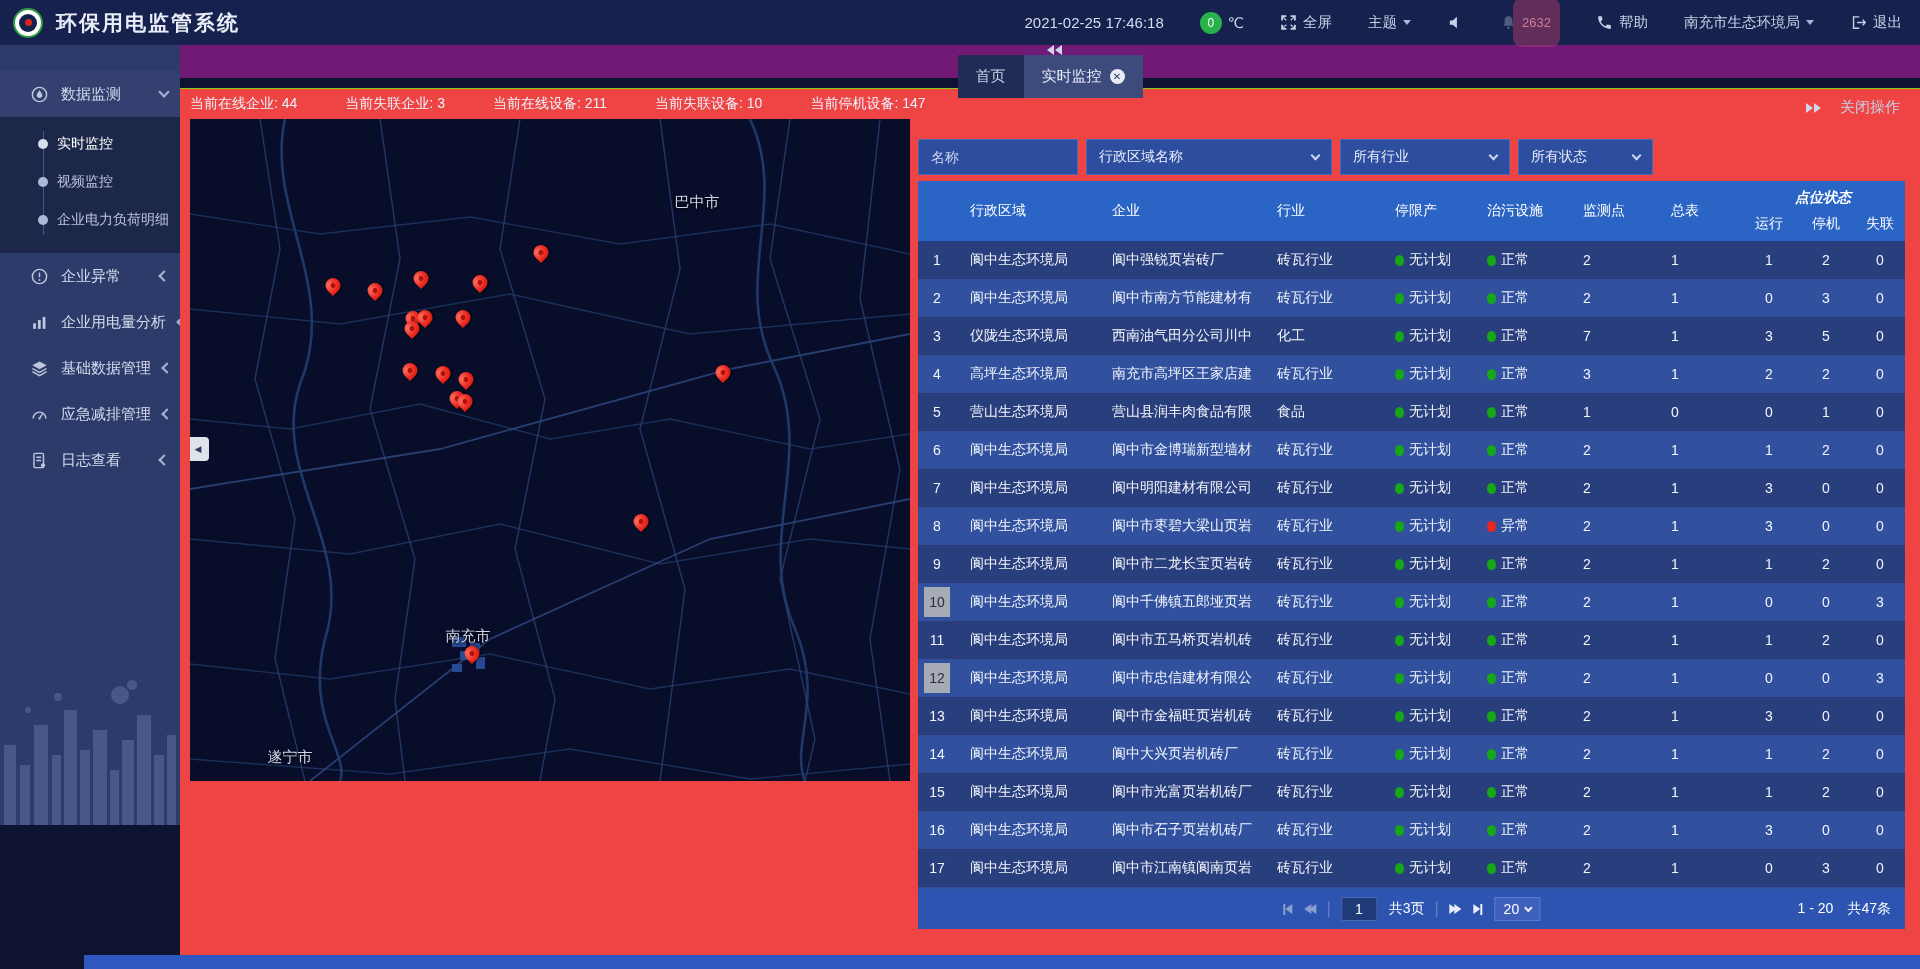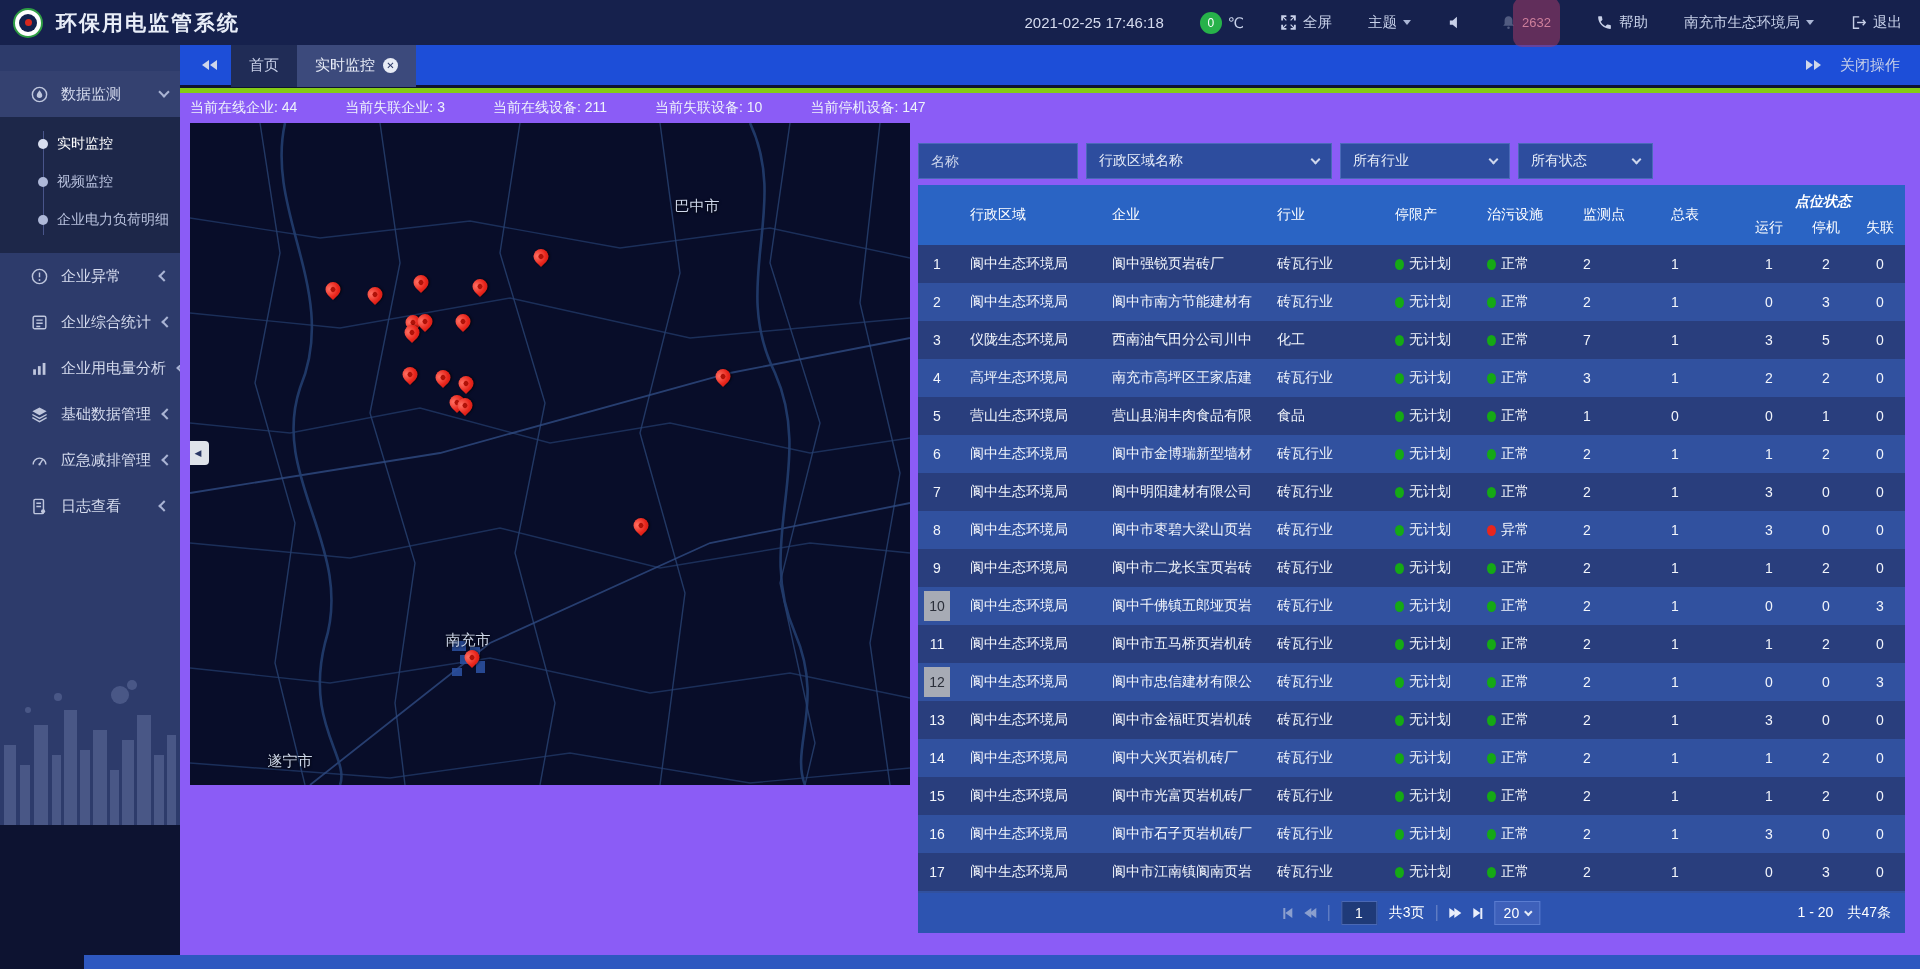--- a/index.html
+++ b/index.html
@@ -23,39 +23,39 @@
     font-size:12px; display:flex; align-items:center; justify-content:center; }
   .hitem { display:flex; align-items:center; gap:6px; cursor:pointer; white-space:nowrap; }
   .hicon { width:17px; height:17px; display:inline-flex; }
   .hicon svg { width:100%; height:100%; }
   .caret { width:0; height:0; border:4px solid transparent; border-top:5px solid #aab6d6; margin-top:4px; }
   .bell-wrap { display:flex; align-items:center; opacity:.95; }
   .bell { opacity:.35; }
   .badge { margin-left:-4px; background:rgba(168,58,104,.55); color:#d884a0; border-radius:9px;
     padding:17px 9px; font-size:13px; }
   
-  .tabbar { position:absolute; left:180px; top:45px; width:1740px; height:40px; background:#1d4ed8;
-    display:flex; align-items:center; color:#c8d0e8; z-index:20; }
+  .tabbar { position:absolute; left:180px; top:45px; width:1740px; height:33px; background:#701a75;
+    display:flex; align-items:center; color:#c8d0e8; z-index:20;flex-direction:column; }
   .dbl { display:flex; margin:0 14px 0 22px; cursor:pointer; }
   .tri { width:0; height:0; border:5px solid transparent; }
   .tri.l { border-right:7px solid #cfd6ea; border-left:none; }
   .tri.r { border-left:7px solid #cfd6ea; border-right:none; }
   .tri + .tri { margin-left:1px; }
   .tab { height:43px; display:flex; align-items:center; padding:0 18px; font-size:15px;
     cursor:pointer; gap:8px; }
   .tab.home { background:#202c56; }
   .tab.active { background:#3c4a7c; color:#e9edf8; }
   .tab-close { width:15px; height:15px; background:#e8ecf5; color:#2a3765; border-radius:50%;
     font-size:10px; line-height:15px; text-align:center; font-weight:bold; cursor:pointer; }
   .tab-right { margin-left:auto; display:flex; align-items:center; gap:19px; margin-right:20px; font-size:15px; }
   
   .sidebar { position:absolute; left:0; top:45px; width:180px; height:780px; background:#2d3b6b;
     z-index:15; overflow:hidden; }
-  .content { position:absolute; left:180px; top:88px; width:1740px; height:867px; background:#8b5cf6;
-    border-top:5px solid #84cc16; }
+  .content { position:absolute; left:180px; top:88px; width:1740px; height:867px; background:#ef4444;
+    border-top:1px solid #84cc16; }
   .strip { position:absolute; left:84px; bottom:0; width:1836px; height:14px; background:#2e58c0; z-index:5; }
   
   .nav { padding-top:26px; }
   .side-group { height:46px; display:flex; align-items:center; padding:0 12px 0 30px;
     color:#d5dbee; font-size:15px; cursor:pointer; gap:12px; }
   .side-group.open { background:#344170; }
   .gicon { width:19px; height:19px; flex:0 0 auto; display:inline-flex; opacity:.9; }
   .gicon svg { width:100%; height:100%; }
   .glabel { flex:1; white-space:nowrap; }
   .chev { width:8px; height:8px; border-right:2px solid #aab4d4; border-bottom:2px solid #aab4d4; flex:0 0 auto; }
@@ -255,30 +255,20 @@
             <circle cx="12" cy="12" r="9"></circle>
             <path d="M12 7v6"></path>
             <circle cx="12" cy="16.5" r="1.2" fill="#cfd6ea" stroke="none"></circle>
           </svg>
         </span>
         <span class="glabel">企业异常</span>
         <span class="chev left"></span>
       </div>
       <div class="side-group">
         <span class="gicon">
-          <svg viewBox="0 0 24 24" fill="none" stroke="#cfd6ea" stroke-width="1.8">
-            <rect x="4" y="4" width="16" height="16" rx="2"></rect>
-            <path d="M8 9h8M8 13h8M8 17h5"></path>
-          </svg>
-        </span>
-        <span class="glabel">企业综合统计</span>
-        <span class="chev left"></span>
-      </div>
-      <div class="side-group">
-        <span class="gicon">
           <svg viewBox="0 0 24 24" fill="#cfd6ea">
             <rect x="4" y="13" width="3.5" height="7"></rect>
             <rect x="10" y="9" width="3.5" height="11"></rect>
             <rect x="16" y="5" width="3.5" height="15"></rect>
           </svg>
         </span>
         <span class="glabel">企业用电量分析</span>
         <span class="chev left"></span>
       </div>
       <div class="side-group">

